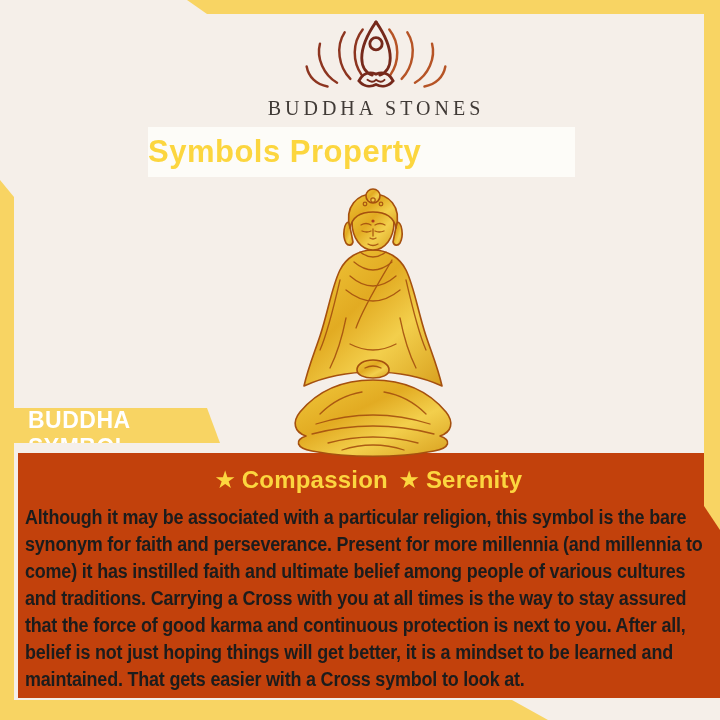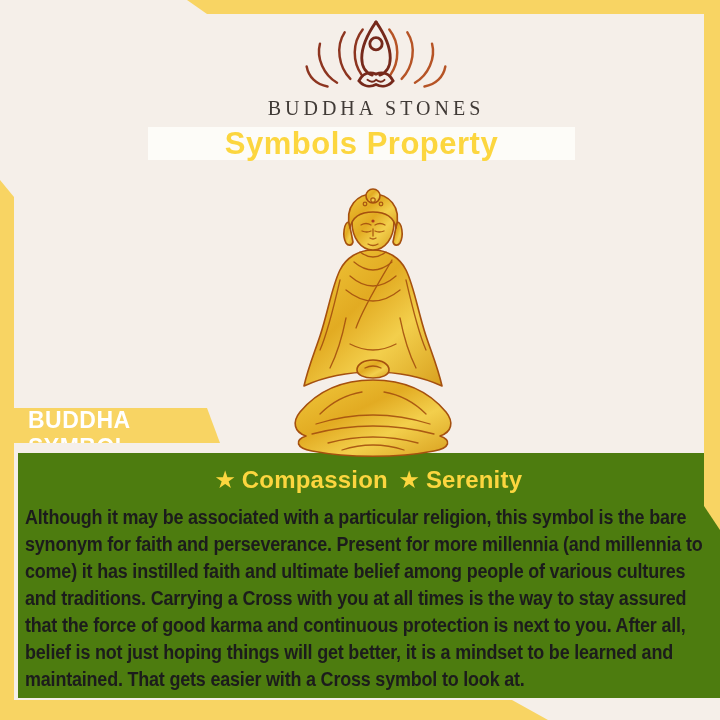--- a/index.html
+++ b/index.html
@@ -17,34 +17,34 @@
   .band-left{left:0;top:180px;width:14px;height:540px;
     clip-path:polygon(0 0,14px 17px,14px 540px,0 540px);}
   .band-bottom{left:0;bottom:0;width:548px;height:20px;
     clip-path:polygon(0 0,512px 0,548px 20px,0 20px);}
   
   .logo-wrap{position:absolute;top:20px;left:16px;width:720px;text-align:center;z-index:3;}
   .logo-wrap svg{width:150px;height:76px;display:block;margin:0 auto;}
   .brand-name{margin-top:1px;font-family:"Liberation Serif", serif;
     font-size:20px;letter-spacing:4px;color:#403a36;}
   
-  .title-banner{position:absolute;left:148px;top:127px;width:427px;height:33px;
-    background:#fdfcf8;display:flex;align-items:center;justify-content:center;z-index:3;}
+  .title-banner{position:absolute;left:148px;top:127px;width:427px;height:50px;
+    background:#fdfcf8;display:flex;align-items:center;z-index:3;}
   .title-banner span{font-size:31px;font-weight:700;color:#fcd63f;letter-spacing:0.5px;}
   
   .buddha-wrap{position:absolute;left:286px;top:188px;width:174px;height:270px;z-index:3;}
   .buddha-wrap svg{width:100%;height:100%;display:block;}
   
   .ribbon{position:absolute;left:2px;top:408px;width:218px;height:52px;background:#f8d463;
     clip-path:polygon(0 0,205px 0,218px 35px,0 35px);
     display:flex;align-items:center;z-index:5;}
   .ribbon span{color:#ffffff;font-size:23px;font-weight:700;padding-left:26px;letter-spacing:0.5px;}
   
   .panel{position:absolute;left:18px;top:453px;width:702px;height:245px;
-    background:#4d7c0f;z-index:2;}
+    background:#c2410c;z-index:2;}
   .props{margin-top:13px;text-align:center;color:#fcd63f;font-weight:700;
     font-size:24px;letter-spacing:0.2px;white-space:nowrap;}
   .props .star{font-size:21px;margin:0 7px 0 12px;vertical-align:1px;}
   .props .star:first-child{margin-left:0;}
   .description{margin:10px 0 0 7px;width:766px;transform:scaleX(0.897);transform-origin:0 0;
     font-size:20px;line-height:27px;font-weight:700;color:#1c1c1c;letter-spacing:-0.2px;}
 </style>
 </head>
 <body>
 

